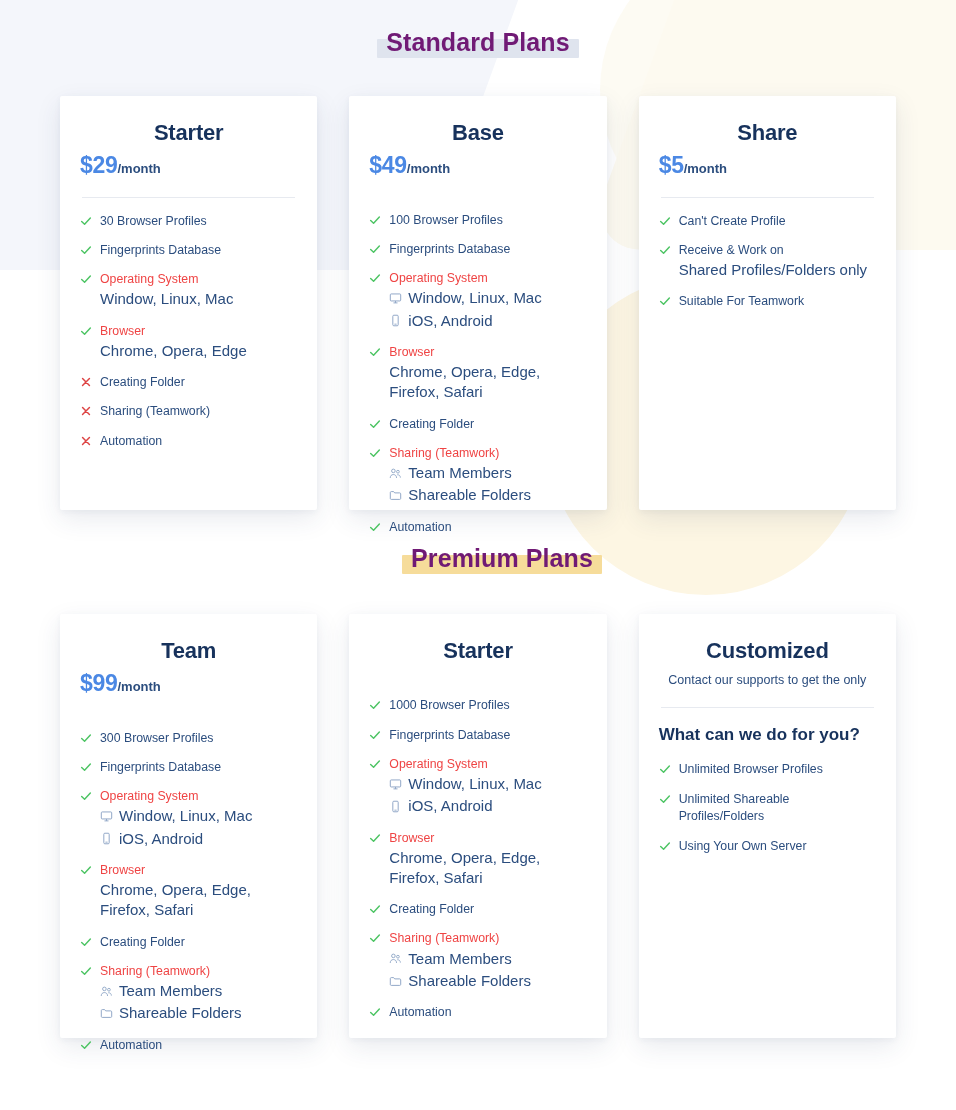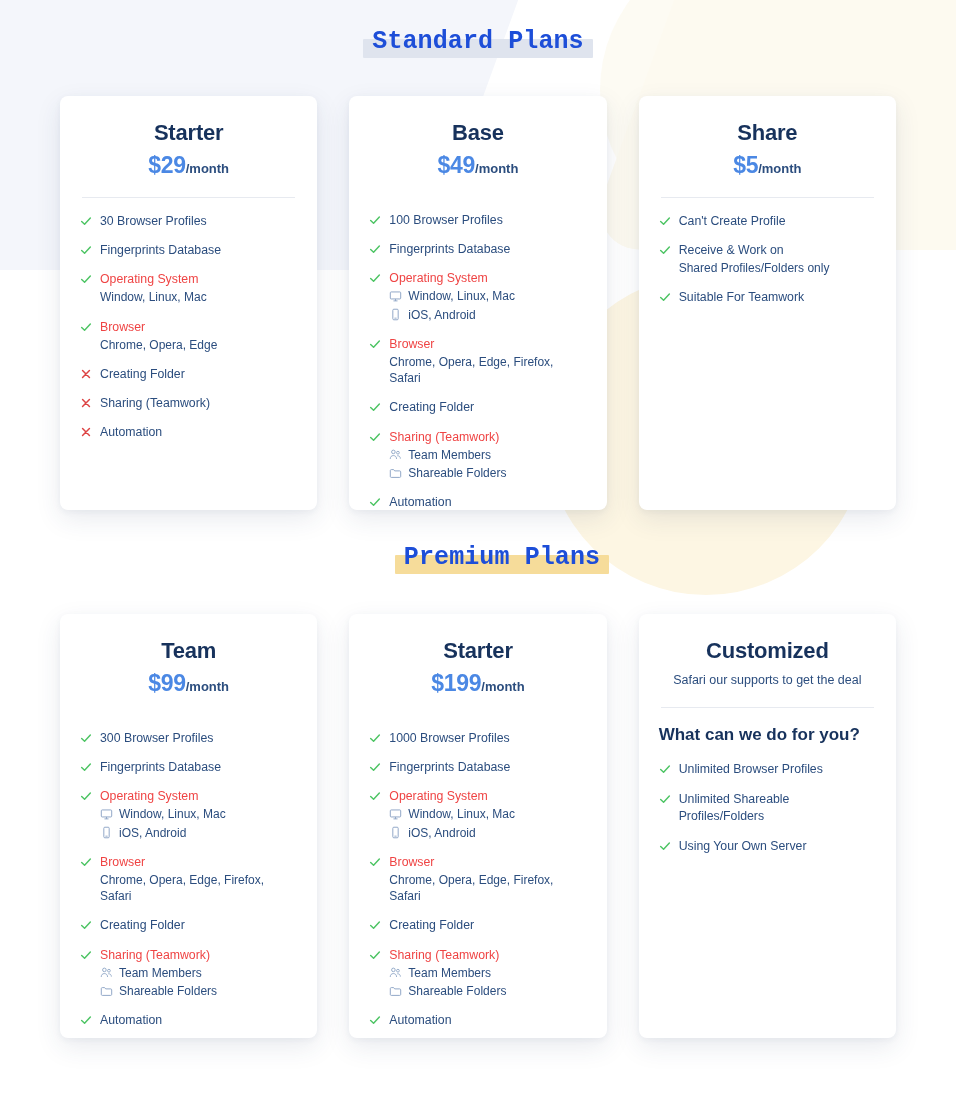--- a/index.html
+++ b/index.html
@@ -76,24 +76,23 @@
   .section-head {
     text-align: center;
     position: relative;
   }
   .section-head .band {
     display: inline-block;
     position: relative;
     font-size: 25px;
     font-weight: bold;
     letter-spacing: .1px;
-    color: #1d4ed8;
+    color: #701a75;
     padding: 1px 9px 3px 9px;
     line-height: 1.12;
-    font-family: Liberation Mono, monospace;
   }
   .section-head .band::before {
     content: "";
     position: absolute;
     left: 0;
     right: 0;
     bottom: 1px;
     height: 19px;
     z-index: -1;
     border-radius: 1px;
@@ -110,40 +109,40 @@
     justify-content: center;
     gap: 32px;
     padding: 0 60px;
   }
   #standard-row { margin-top: 37px; }
   #premium-row  { margin-top: 39px; }
 
   .card {
     width: 266px;
     background: #ffffff;
-    border-radius: 8px;
+    border-radius: 2px;
     box-shadow: 0 9px 26px rgba(38,54,95,.10), 0 2px 6px rgba(38,54,95,.05);
     padding: 24px 20px 22px 20px;
     display: flex;
     flex-direction: column;
   }
   #standard-row .card { height: 414px; }
   #premium-row  .card { height: 424px; }
 
   
   .card-title {
     text-align: center;
     font-size: 22px;
     font-weight: bold;
     color: #17325c;
     letter-spacing: -.2px;
     line-height: 1.2;
   }
   .card-price {
-    text-align: center;
+    text-align: left;
     margin-top: 7px;
     line-height: 1.1;
     white-space: nowrap;
   }
   .card-price .amount {
     font-size: 23px;
     font-weight: bold;
     color: #4b88e4;
     letter-spacing: -.3px;
   }
@@ -207,21 +206,21 @@
   .sub-lines {
     margin-top: 2px;
     display: flex;
     flex-direction: column;
     gap: 2px;
   }
   .sub-line {
     display: flex;
     align-items: center;
     gap: 6px;
-    font-size: 12px;
+    font-size: 15px;
     color: #2b4d7e;
     line-height: 1.35;
   }
   .sub-line.plain { padding-left: 0; }
   .sub-icon {
     flex: 0 0 auto;
     width: 13px;
     height: 13px;
     display: block;
   }
@@ -556,21 +555,20 @@
               <path d="M2.2 8.6 L6.1 12.2 L13.8 3.9" stroke="#4cc463" stroke-width="1.9" stroke-linecap="round" stroke-linejoin="round"></path>
             </svg>
             <div class="feat-body">
               <div class="feat-label">Automation</div>
             </div>
           </div>
         </div>
       </div>
       <div class="card">
         <div class="card-title">Starter</div>
-        <div class="card-price"><span class="amount">$199</span><span class="period">/month</span></div>
         <div class="divider"></div>
         <div class="features">
           <div class="feature">
             <svg class="mark" width="12" height="12" viewBox="0 0 16 16" fill="none">
               <path d="M2.2 8.6 L6.1 12.2 L13.8 3.9" stroke="#4cc463" stroke-width="1.9" stroke-linecap="round" stroke-linejoin="round"></path>
             </svg>
             <div class="feat-body">
               <div class="feat-label">1000 Browser Profiles</div>
             </div>
           </div>
@@ -658,21 +656,21 @@
               <path d="M2.2 8.6 L6.1 12.2 L13.8 3.9" stroke="#4cc463" stroke-width="1.9" stroke-linecap="round" stroke-linejoin="round"></path>
             </svg>
             <div class="feat-body">
               <div class="feat-label">Automation</div>
             </div>
           </div>
         </div>
       </div>
       <div class="card">
         <div class="card-title">Customized</div>
-        <div class="card-subtitle">Safari our supports to get the deal</div>
+        <div class="card-subtitle">Contact our supports to get the only</div>
         <div class="divider"></div>
         <div class="card-subhead">What can we do for you?</div>
         <div class="features roomy">
           <div class="feature">
             <svg class="mark" width="12" height="12" viewBox="0 0 16 16" fill="none">
               <path d="M2.2 8.6 L6.1 12.2 L13.8 3.9" stroke="#4cc463" stroke-width="1.9" stroke-linecap="round" stroke-linejoin="round"></path>
             </svg>
             <div class="feat-body">
               <div class="feat-label">Unlimited Browser Profiles</div>
             </div>

